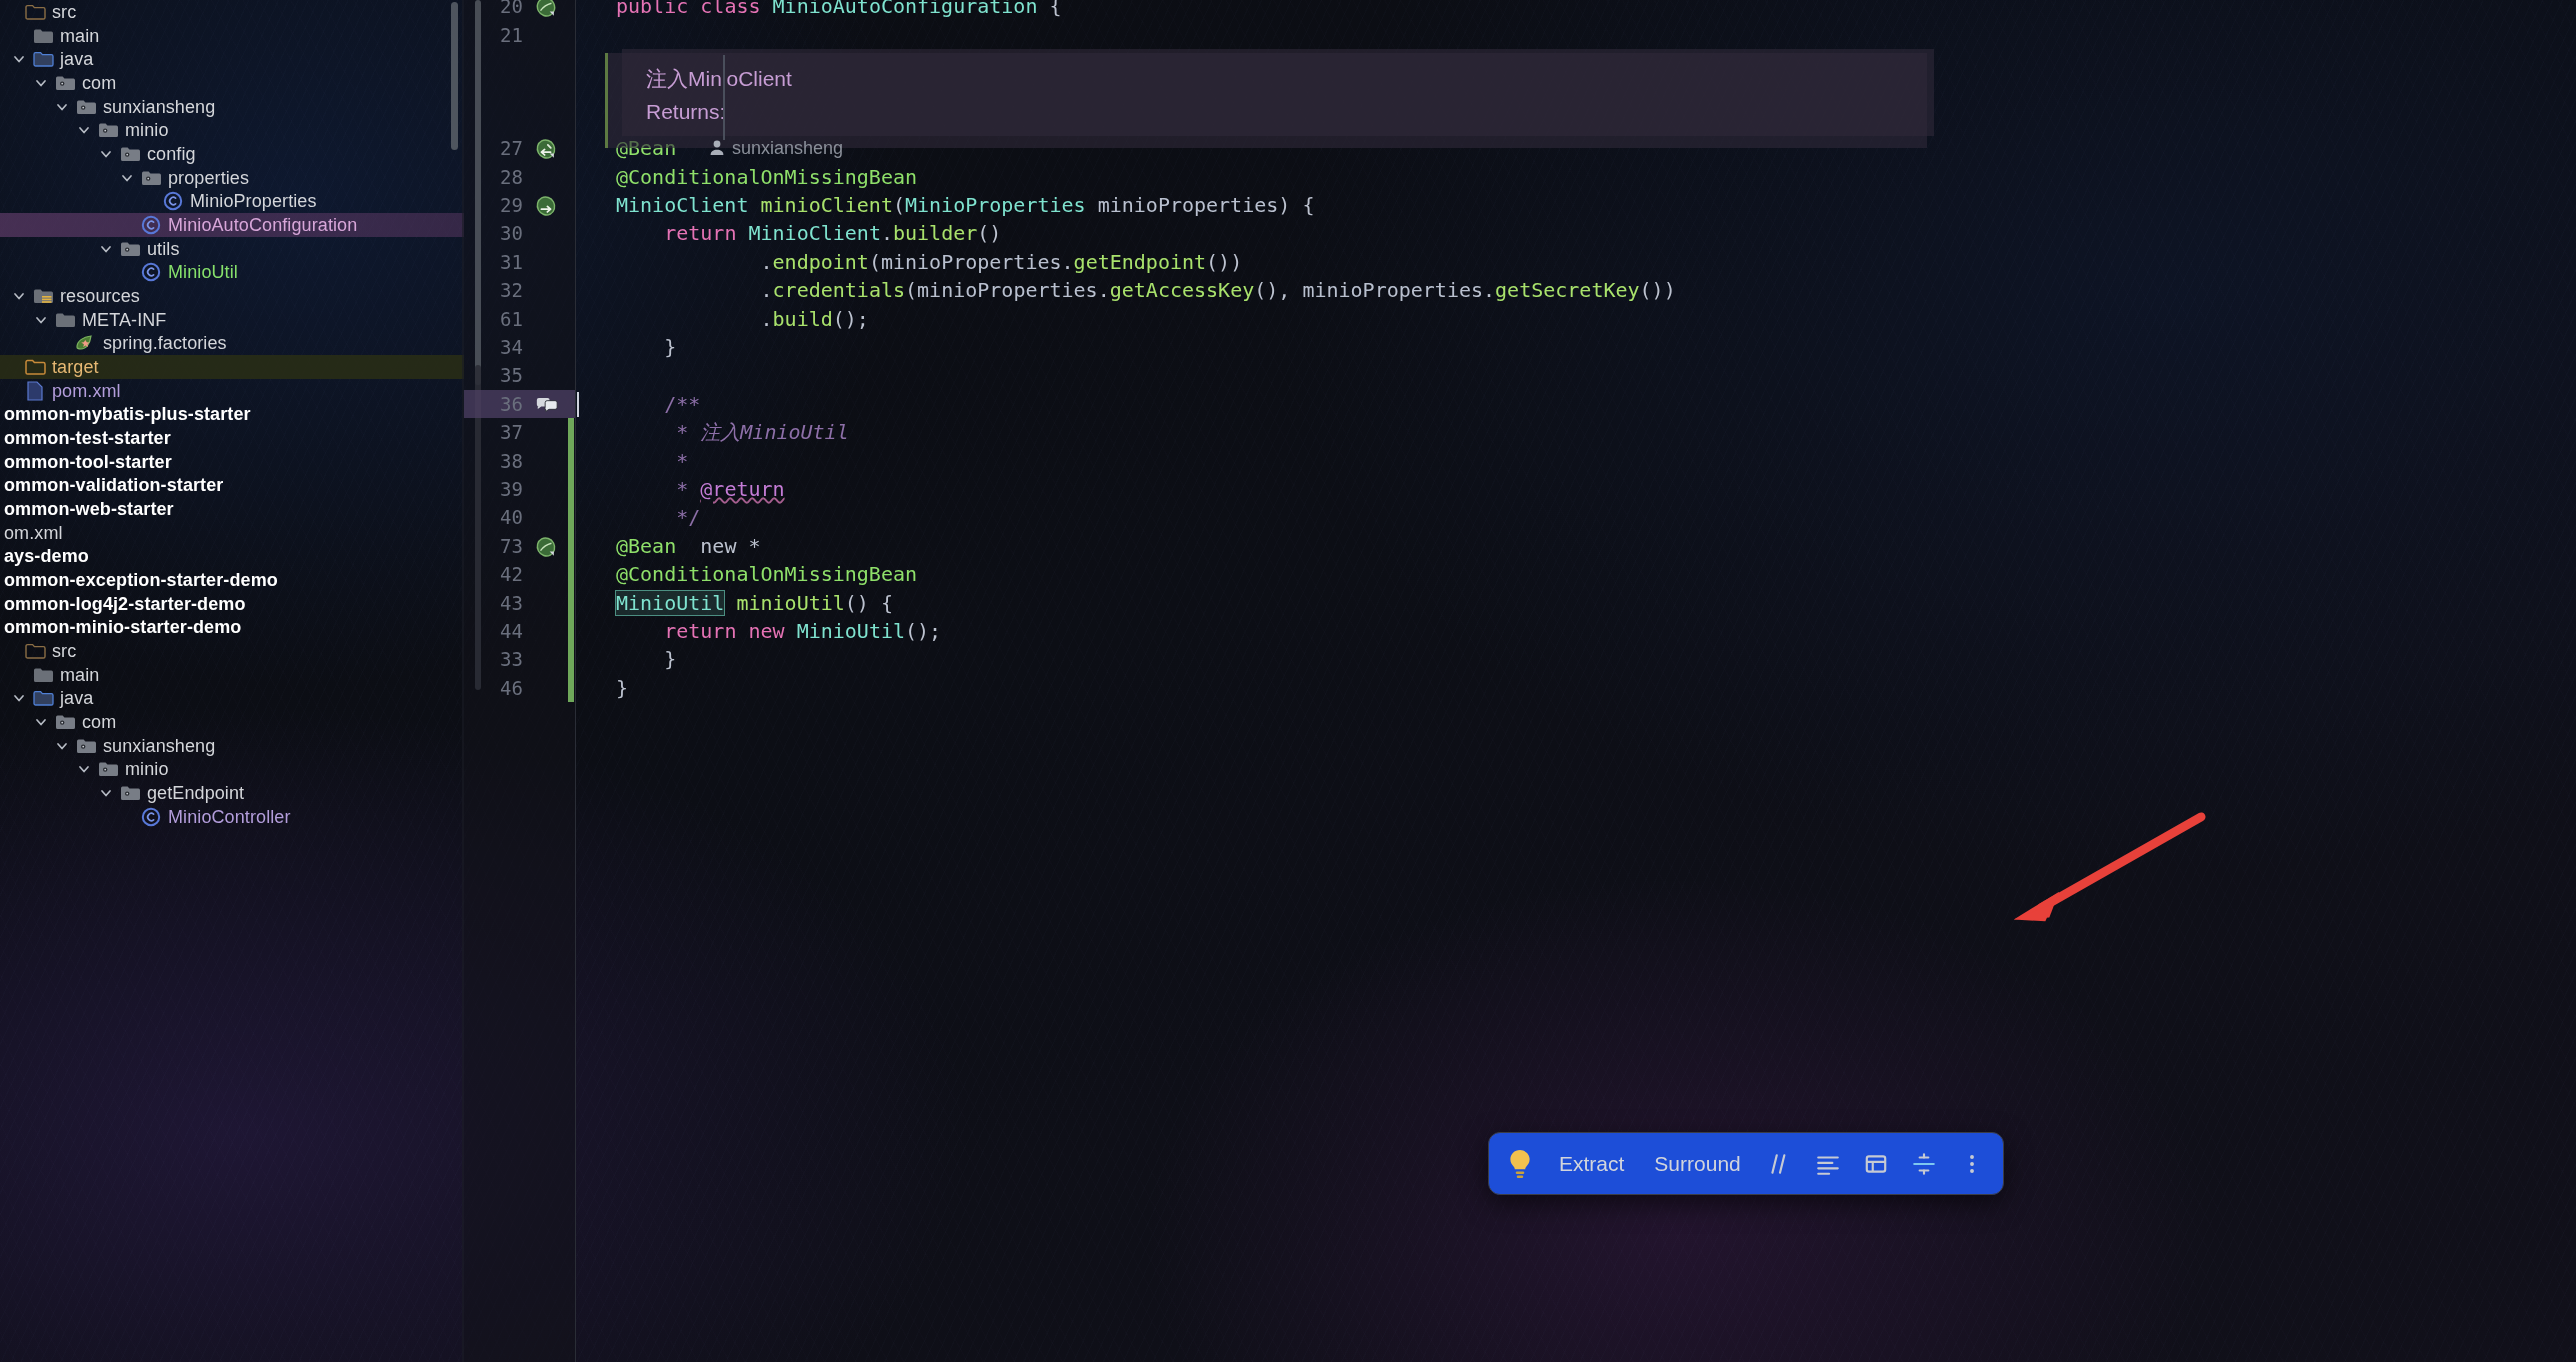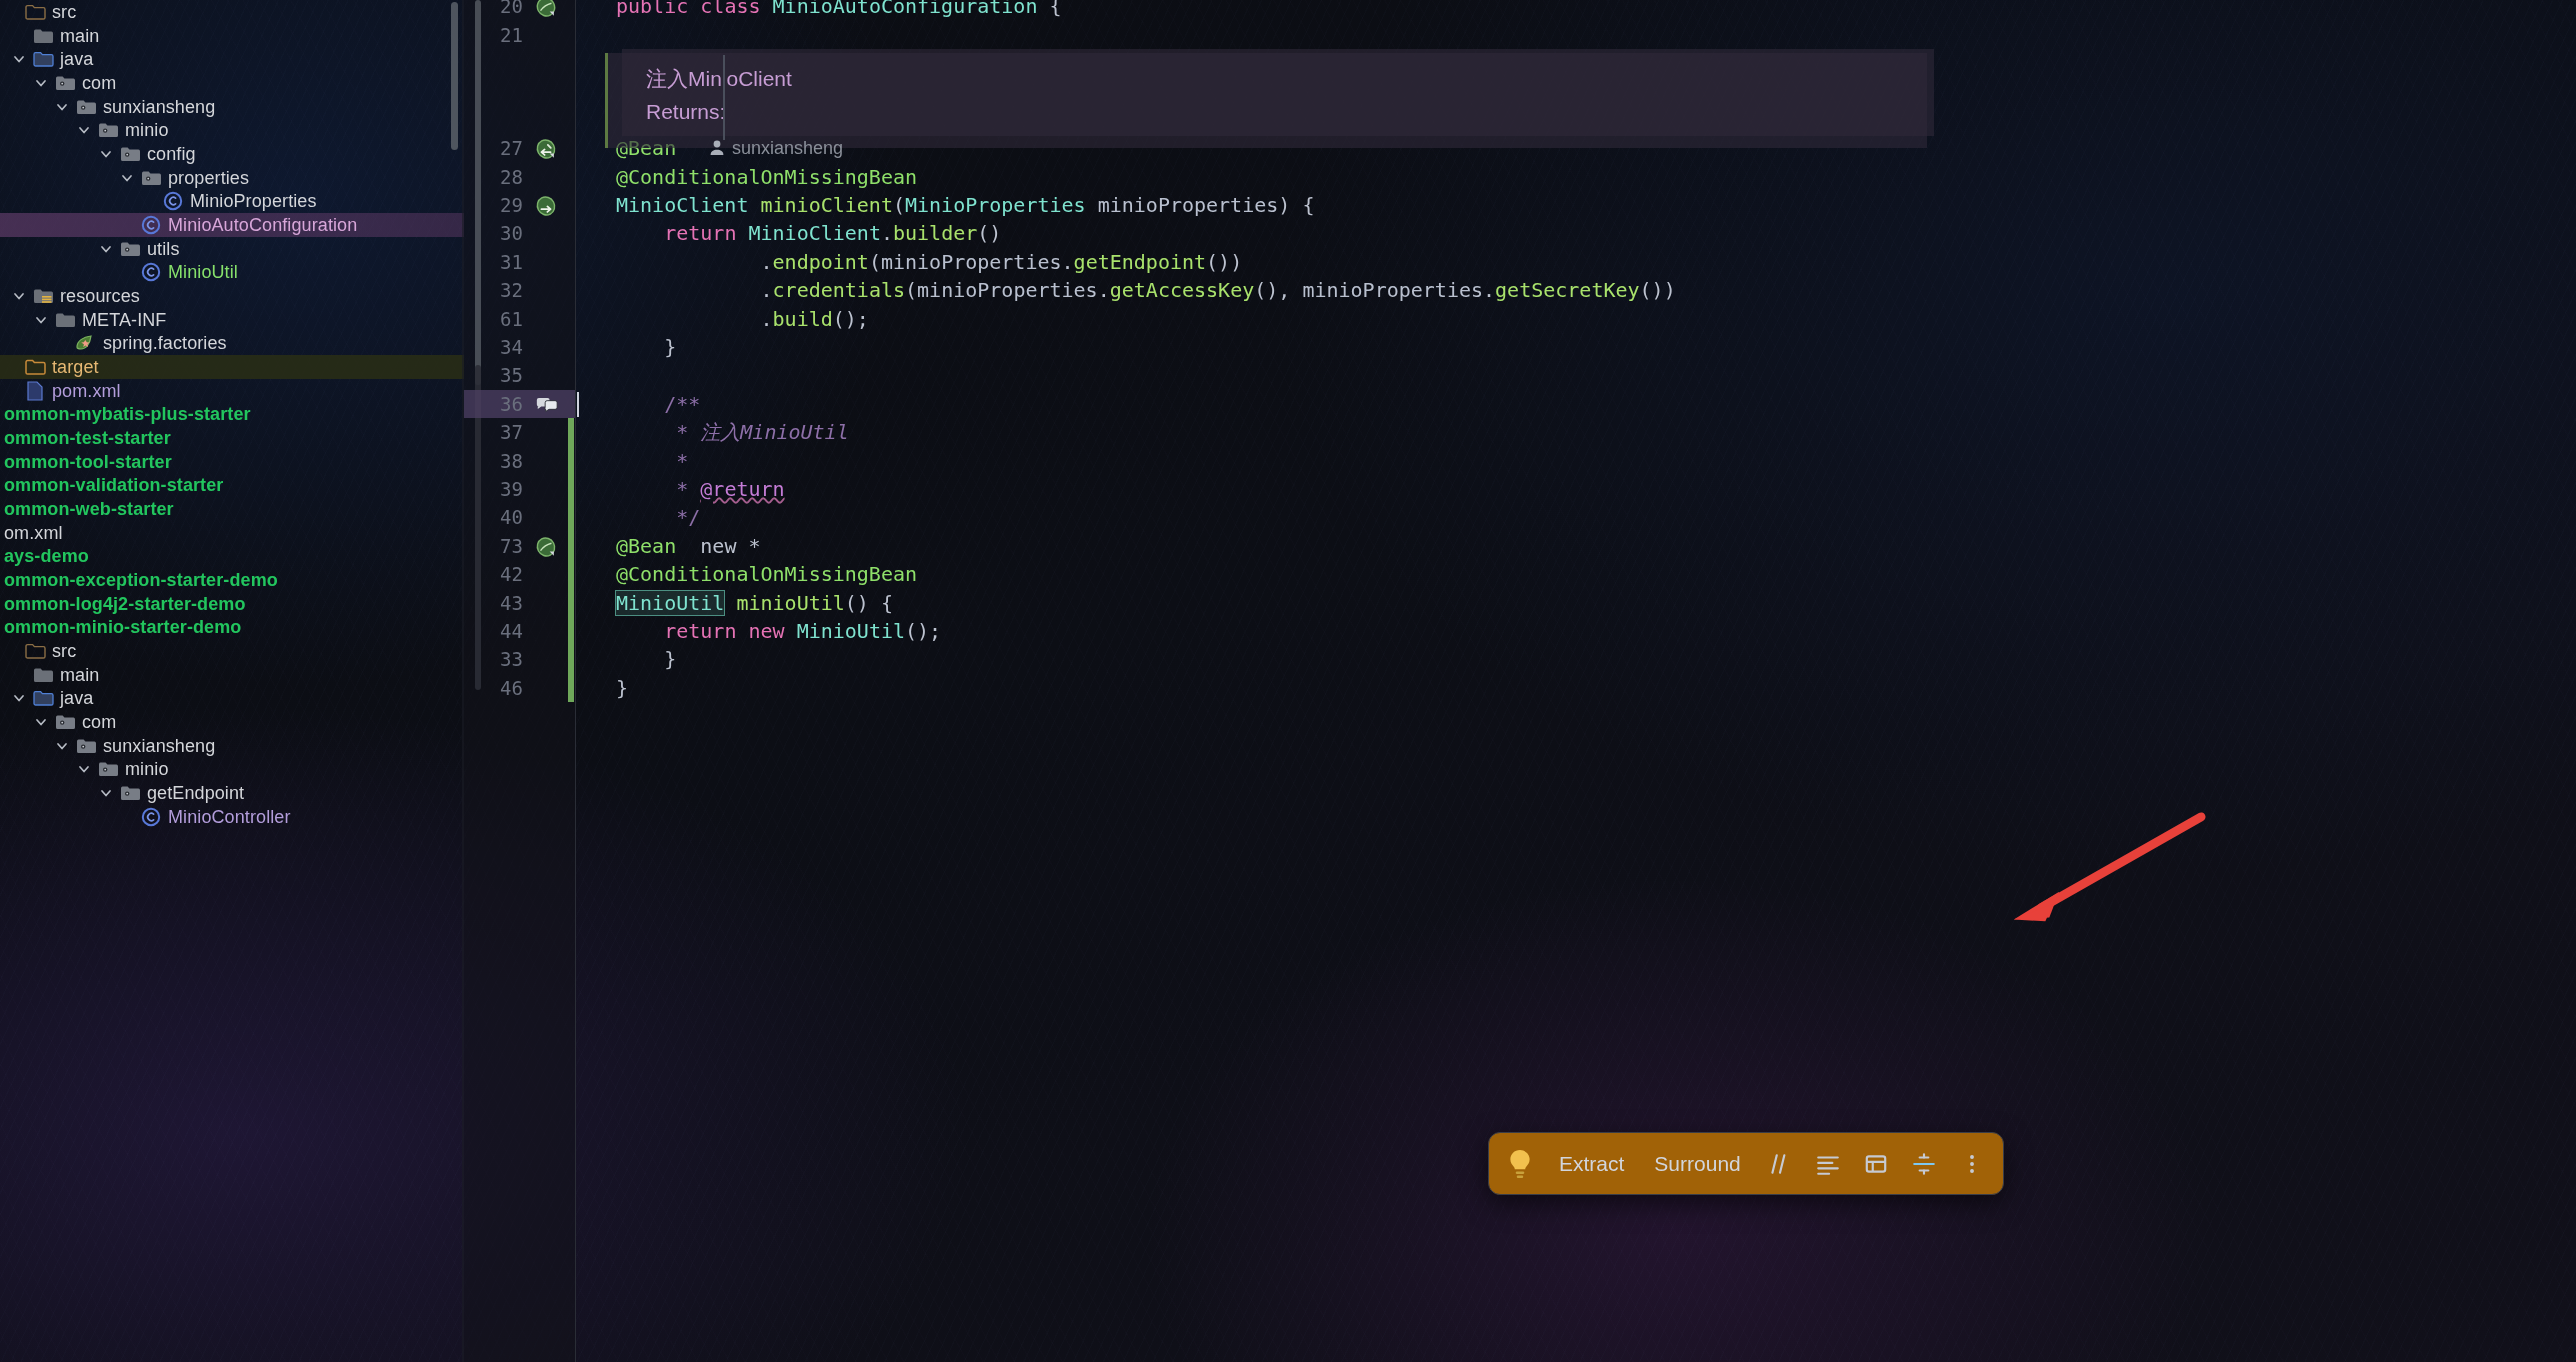--- a/index.html
+++ b/index.html
@@ -35,21 +35,21 @@
        font-size:18px;color:#d4d6da;white-space:nowrap;letter-spacing:0.1px;}
   .chev{width:22px;flex:0 0 22px;display:flex;align-items:center;justify-content:center;
         color:#b6bbc4;font-size:13px;}
   .chev svg{display:block;}
   .ico{width:26px;flex:0 0 26px;display:flex;align-items:center;justify-content:center;}
   .ico svg{display:block;}
   .lbl{padding-left:4px;}
   .row.sel{background:linear-gradient(90deg,rgba(92,58,102,.72),rgba(86,54,96,.55));}
   .row.sel .lbl{color:#d7a6d9;}
   .row.target-hl{background:rgba(44,48,20,.80);}
-  .bold{font-weight:bold;color:#22c55e;}
+  .bold{font-weight:bold;color:#ffffff;}
   .clr-green{color:#86e06b;}
   .clr-purple{color:#c58fd8;}
   .clr-orange{color:#e6b873;}
   .clr-lilac{color:#b39ddb;}
 
   
   .sb-track{position:absolute;right:6px;top:2px;width:7px;height:148px;
             background:#5b6068;border-radius:4px;opacity:.85;}
   .sb-edge{position:absolute;right:0;top:0;width:2px;height:1363px;background:#1b1d24;opacity:.6;}
 
@@ -93,21 +93,21 @@
   .cmi{color:#8d6fa8;font-style:italic;}
   .tag{color:#c47cd6;text-decoration:underline;text-decoration-style:wavy;text-decoration-color:#a65e8f;}
   .author{color:#8a8f99;font-size:18px;font-family:"Liberation Sans",sans-serif;}
   .hlbox{outline:1px solid #4c8f82;background:rgba(60,110,100,.30);}
 
   
   .arrow{position:absolute;left:1538px;top:809px;width:207px;height:138px;pointer-events:none;}
 
   
   .toolbar{position:absolute;left:1024px;top:1132px;height:61px;display:flex;align-items:center;
-    background:#a16207;border:1px solid #3a3d47;border-radius:12px;padding:0 14px;gap:14px;
+    background:#1d4ed8;border:1px solid #3a3d47;border-radius:12px;padding:0 14px;gap:14px;
     box-shadow:0 8px 26px rgba(0,0,0,.55);}
   .tb-item{display:flex;align-items:center;justify-content:center;height:39px;padding:0 8px;
     color:#d2d5dc;font-size:21px;border-radius:6px;white-space:nowrap;}
   .tb-icon{width:34px;height:34px;display:flex;align-items:center;justify-content:center;}
   .tb-bulb{width:34px;height:34px;display:flex;align-items:center;justify-content:center;font-size:26px;}
 </style>
 </head>
 <body>
 
 <div class="bg-swirl"></div>

